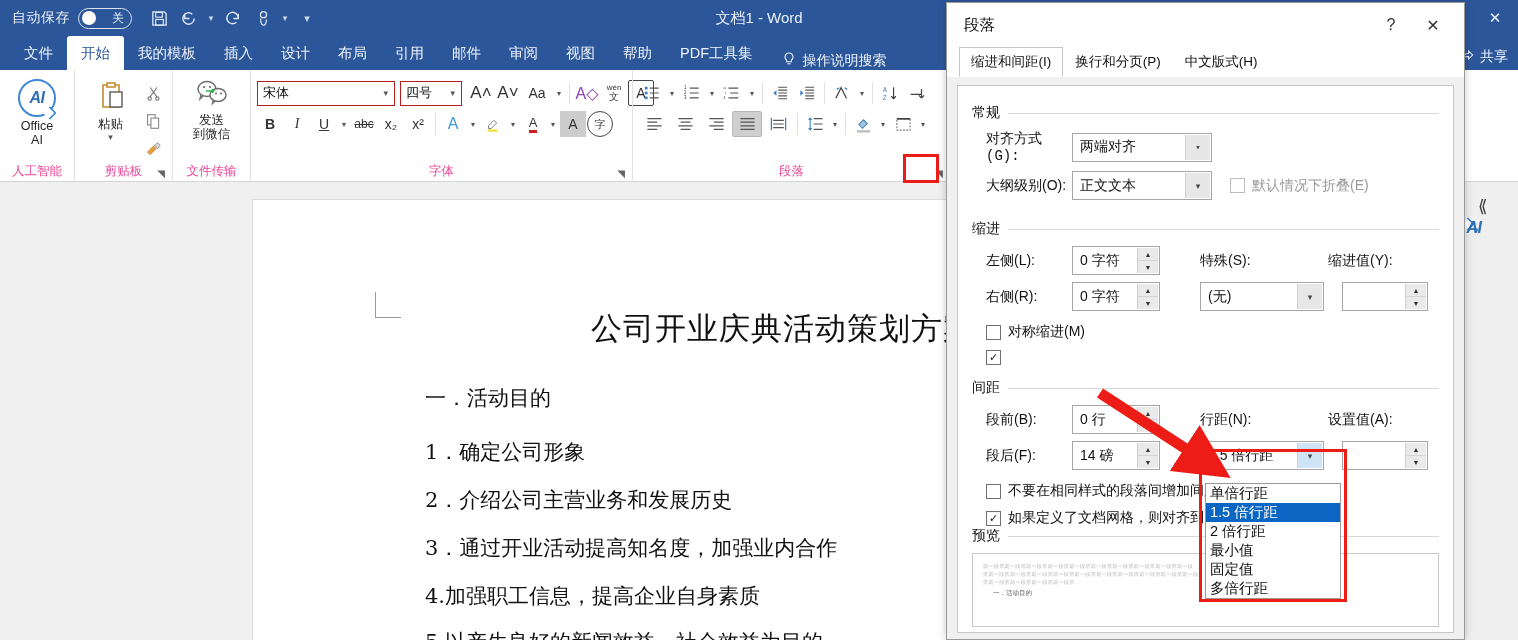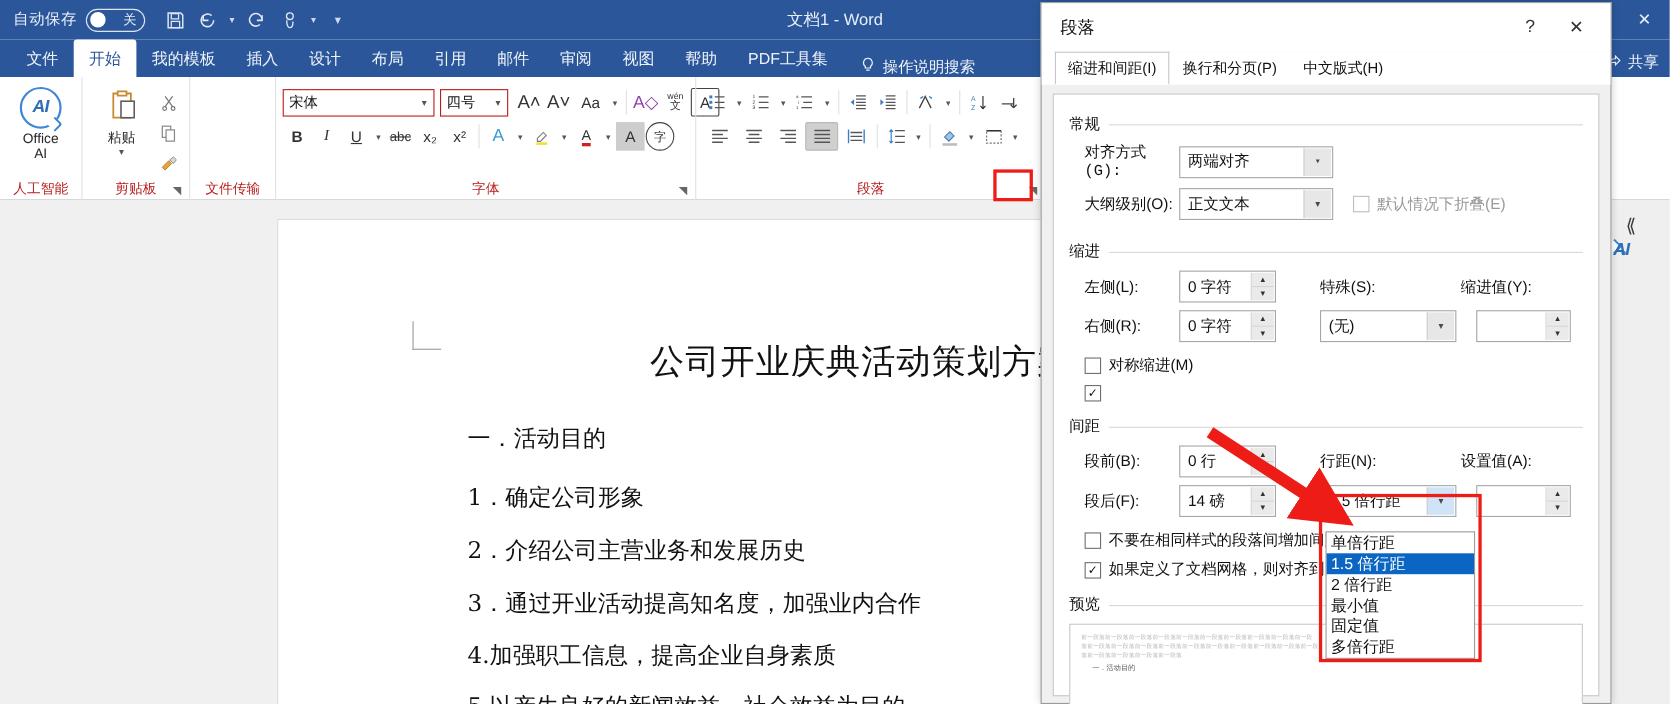--- a/index.html
+++ b/index.html
@@ -68,21 +68,21 @@
   
   .ribbon {
     position: absolute; left: 0; top: 70px; width: 1518px; height: 112px;
     background: #fff; border-bottom: 1px solid #d4d4d4;
     display: flex; align-items: stretch;
   }
   .rgroup { position: relative; display: flex; flex-direction: column; height: 112px; padding: 3px 6px 0 6px; }
   .rgroup + .rgroup { border-left: 1px solid #e2e2e2; }
   .rgroup .glabel {
     position: absolute; bottom: 2px; left: 0; right: 0; text-align: center;
-    font-size: 12.5px; color: #b91c1c;
+    font-size: 12.5px; color: #ec4899;
   }
   .rgroup .gdialog {
     position: absolute; bottom: 2px; right: 4px; width: 14px; height: 14px;
     color: #666; font-size: 10px; display: flex; align-items: center; justify-content: center;
   }
   .rg-body { display: flex; align-items: flex-start; flex: 1; padding-top: 2px; }
 
   .bigbtn {
     width: 64px; display: flex; flex-direction: column; align-items: center;
     gap: 2px; padding-top: 4px;
@@ -376,20 +376,38 @@
                   <path d="M11 5l4-3 3 3-3 4z" fill="#d8d8d8" stroke="#8a8a8a" stroke-width="1"></path>
                 </svg>
             </span>
           </div>
         </div>
         <div class="glabel">剪贴板</div>
         <div class="gdialog">◥</div>
       </div>
 
       <div class="rgroup" style="width:78px;">
+        <div class="rg-body" style="justify-content:center;">
+          <div class="bigbtn">
+            <span>
+              <svg width="34" height="28" viewBox="0 0 34 28">
+                <ellipse cx="12" cy="10" rx="9" ry="7.5" fill="none" stroke="#6d6d6d" stroke-width="1.4"></ellipse>
+                <path d="M8 17l-3 3 1-4" fill="none" stroke="#6d6d6d" stroke-width="1.4"></path>
+                <circle cx="9" cy="8" r="1.1" fill="#6d6d6d"></circle>
+                  <circle cx="15" cy="8" r="1.1" fill="#6d6d6d"></circle>
+                <ellipse cx="23" cy="16" rx="8" ry="6.5" fill="#fff" stroke="#6d6d6d" stroke-width="1.4"></ellipse>
+                <path d="M20 22l-2.5 2.5.8-3.2" fill="none" stroke="#6d6d6d" stroke-width="1.4"></path>
+                <circle cx="21" cy="14.5" r="1" fill="#6d6d6d"></circle>
+                  <circle cx="26" cy="14.5" r="1" fill="#6d6d6d"></circle>
+                <path d="M11 12h8m-2-2 2 2-2 2" fill="none" stroke="#2eaf52" stroke-width="1.3"></path>
+              </svg>
+            </span>
+            <span class="lbl"><span>发送</span><br><span>到微信</span></span>
+          </div>
+        </div>
         <div class="glabel">文件传输</div>
       </div>
 
       <div class="rgroup" style="width:382px;">
         <div class="rg-body" style="flex-direction:column;gap:3px;padding-top:6px;">
           <div class="irow">
             <span class="fontbox" style="width:138px;">
               <span>宋体</span>
               <span class="fcaret">▾</span>
             </span>
@@ -744,21 +762,21 @@
       </div>
       <div class="cbrow" style="margin-top:12px;padding-left:14px;">
         <span class="cbox"></span>
         <span class="lbl">不要在相同样式的段落间增加间距</span>
       </div>
       <div class="cbrow" style="margin-top:9px;padding-left:14px;">
         <span class="cbox">✓</span>
         <span class="lbl">如果定义了文档网格，则对齐到网格</span>
       </div>
 
-      <div class="sect-title" style="margin-top:14px;justify-content:flex-end;">
+      <div class="sect-title" style="margin-top:0;justify-content:flex-end;">
         <span class="tl">预览</span>
         <span class="rule"></span>
       </div>
       <div class="preview-box">
         <div class="pv-line">前一段落前一段落前一段落前一段落前一段落前一段落前一段落前一段落前一段落前一段</div>
         <div class="pv-line">落前一段落前一段落前一段落前一段落前一段落前一段落前一段落前一段落前一段落前一段</div>
         <div class="pv-line">落前一段落前一段落前一段落前一段落</div>
         <div class="pv-real">一．活动目的</div>
       </div>
     </div>

